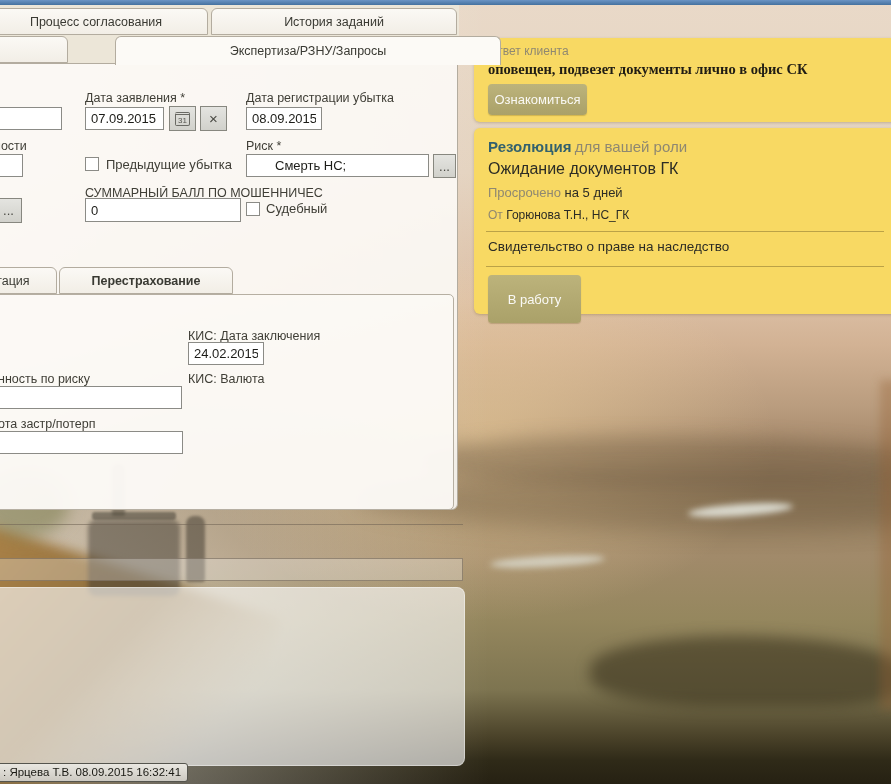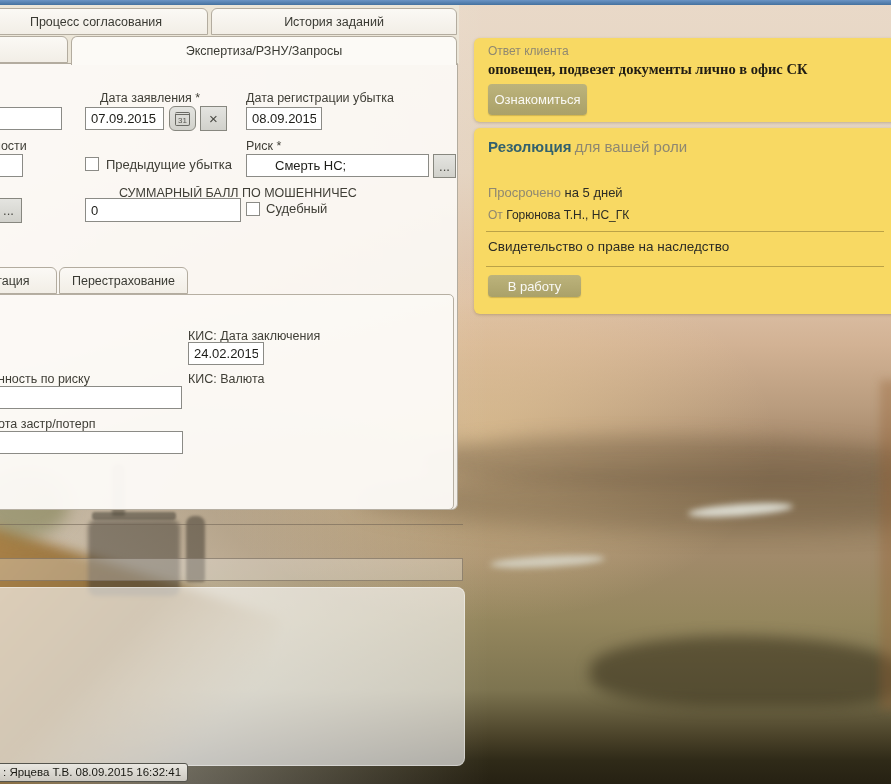--- a/index.html
+++ b/index.html
@@ -47,29 +47,29 @@
     background:rgba(58,52,42,0.5);filter:blur(1.5px);}
   
   .top-strip{position:absolute;left:0;top:0;width:100%;height:5px;z-index:6;
     background:linear-gradient(180deg,#6b94c4,#44719f);}
   .left-bg{position:absolute;left:0;top:5px;width:459px;height:59px;z-index:1;background:#ece6d8;}
   .tab{position:absolute;height:27px;box-sizing:border-box;z-index:4;
     background:linear-gradient(180deg,#fbf9f5,#f2eee6);
     border:1px solid #b3ac9f;border-radius:6px 6px 0 0;
     display:flex;align-items:center;justify-content:center;
     font-size:12.5px;color:#3a3a33;cursor:default;}
-  .tab.active{background:#fcfaf6;height:29px;border-bottom:none;z-index:5;}
+  .tab.active{background:#fcfaf6;height:29px;border-bottom:none;z-index:5;margin-left:44px;}
   .main-panel{position:absolute;left:-10px;top:63px;width:468px;height:447px;z-index:2;
     box-sizing:border-box;background:rgba(252,250,246,0.9);
     border:1px solid #b3ac9f;border-radius:0 0 6px 6px;}
   .group-box{position:absolute;left:-10px;top:294px;width:464px;height:216px;z-index:3;
     box-sizing:border-box;background:rgba(253,251,247,0.55);
     border:1px solid #b6afa2;border-radius:5px;}
   .lbl{position:absolute;z-index:4;font-size:12.5px;color:#3f3e36;white-space:nowrap;}
-  .lbl.clip{overflow:hidden;margin-left:34px;}
+  .lbl.clip{overflow:hidden;}
   .txt{position:absolute;z-index:4;height:23px;box-sizing:border-box;
     border:1px solid #8b8b86;background:#fff;font-family:inherit;
     font-size:13px;color:#1c1c18;padding:0 5px;}
   .btn-gray{position:absolute;z-index:4;box-sizing:border-box;
     background:linear-gradient(180deg,#e4e4e0,#d1d1cb);
     border:1px solid #87877f;display:flex;align-items:center;justify-content:center;
     font-size:13px;color:#4a4a44;cursor:default;}
   .chk{position:absolute;z-index:4;width:14px;height:14px;box-sizing:border-box;
     border:1px solid #8b8b86;background:#fff;}
   .cal-icon{width:15px;height:14px;border:1.5px solid #6a6a64;border-radius:2px;
@@ -136,24 +136,24 @@
 
   <div class="tab" style="left:-60px;top:36px;width:128px;">
     <span></span>
   </div>
   <div class="tab active" style="left:71px;top:36px;width:386px;">
     <span>Экспертиза/РЗНУ/Запросы</span>
   </div>
 
   <div class="main-panel"></div>
 
-  <div class="lbl" style="left:100px;top:91px;">Дата заявления *</div>
+  <div class="lbl" style="left:85px;top:91px;">Дата заявления *</div>
   <input class="txt" style="left: -10px; top: 107px; width: 72px;">
   <input class="txt" style="left: 85px; top: 107px; width: 79px;" value="07.09.2015">
-  <div class="btn-gray" style="left:169px;top:106px;width:27px;height:25px;border-radius:6px;">
+  <div class="btn-gray" style="left:169px;top:106px;width:27px;height:25px;">
     <span class="cal-icon">31</span>
   </div>
   <div class="btn-gray" style="left:200px;top:106px;width:27px;height:25px;font-size:15px;">
     <span>×</span>
   </div>
   <div class="lbl" style="left:246px;top:91px;">Дата регистрации убытка</div>
   <input class="txt" style="left: 246px; top: 107px; width: 76px;" value="08.09.2015">
 
   <div class="lbl" style="left:-6px;top:139px;">ности</div>
   <input class="txt" style="left: -10px; top: 154px; width: 33px;">
@@ -169,21 +169,21 @@
   <div class="btn-gray" style="left:-5px;top:198px;width:27px;height:25px;">
     <span>...</span>
   </div>
   <input class="txt" style="left: 85px; top: 198px; width: 156px; height: 24px;" value="0">
   <span class="chk" style="left:246px;top:202px;"></span>
   <div class="lbl" style="left:266px;top:201px;font-size:13px;">Судебный</div>
 
   <div class="tab" style="left:-30px;top:267px;width:87px;z-index:4;">
     <span>гация</span>
   </div>
-  <div class="tab" style="left:59px;top:267px;width:129px;z-index:4;">
+  <div class="tab" style="left:59px;top:267px;width:174px;z-index:4;font-weight:bold;">
     <span>Перестрахование</span>
   </div>
 
   <div class="group-box"></div>
   <div class="lbl" style="left:188px;top:329px;">КИС: Дата заключения</div>
   <input class="txt" style="left: 188px; top: 342px; width: 76px;" value="24.02.2015">
   <div class="lbl" style="left:-2px;top:372px;">нность по риску</div>
   <input class="txt" style="left: -10px; top: 386px; width: 192px;" value="">
   <div class="lbl" style="left:188px;top:372px;">КИС: Валюта</div>
   <div class="lbl" style="left:-2px;top:417px;">ота застр/потерп</div>
@@ -199,27 +199,28 @@
     <div class="card-label muted" style="left:14px;top:6px;">Ответ клиента</div>
     <div class="card-label serif-answer" style="left:14px;top:23px;">оповещен, подвезет документы лично в офис СК</div>
     <button class="olive-btn" style="left:14px;top:46px;width:99px;height:31px;">Ознакомиться</button>
   </div>
 
   <div class="card" style="top:128px;height:186px;">
     <div class="card-label" style="left:14px;top:10px;">
       <span class="res-title">Резолюция</span>
       <span class="res-title-suffix"> </span><span class="res-title-suffix">для вашей роли</span>
     </div>
+    <div class="card-label res-status" style="left:14px;top:32px;">Ожидание документов ГК</div>
     <div class="card-label" style="left:14px;top:57px;font-size:13px;">
       <span class="muted">Просрочено</span>
       <span class="dark">на 5 дней</span>
     </div>
     <div class="card-label" style="left:14px;top:80px;font-size:12px;">
       <span class="muted">От</span>
       <span class="dark">Горюнова Т.Н., НС_ГК</span>
     </div>
     <div class="card-hr" style="left:12px;top:103px;width:398px;"></div>
     <div class="card-label dark" style="left:14px;top:111px;font-size:13.5px;">Свидетельство о праве на наследство</div>
     <div class="card-hr" style="left:12px;top:138px;width:398px;"></div>
-    <button class="olive-btn" style="left:14px;top:147px;width:93px;height:22px;">В работу</button>
+    <button class="olive-btn" style="left:14px;top:147px;width:93px;height:48px;">В работу</button>
   </div>
 
 </div>
 
 </body></html>

